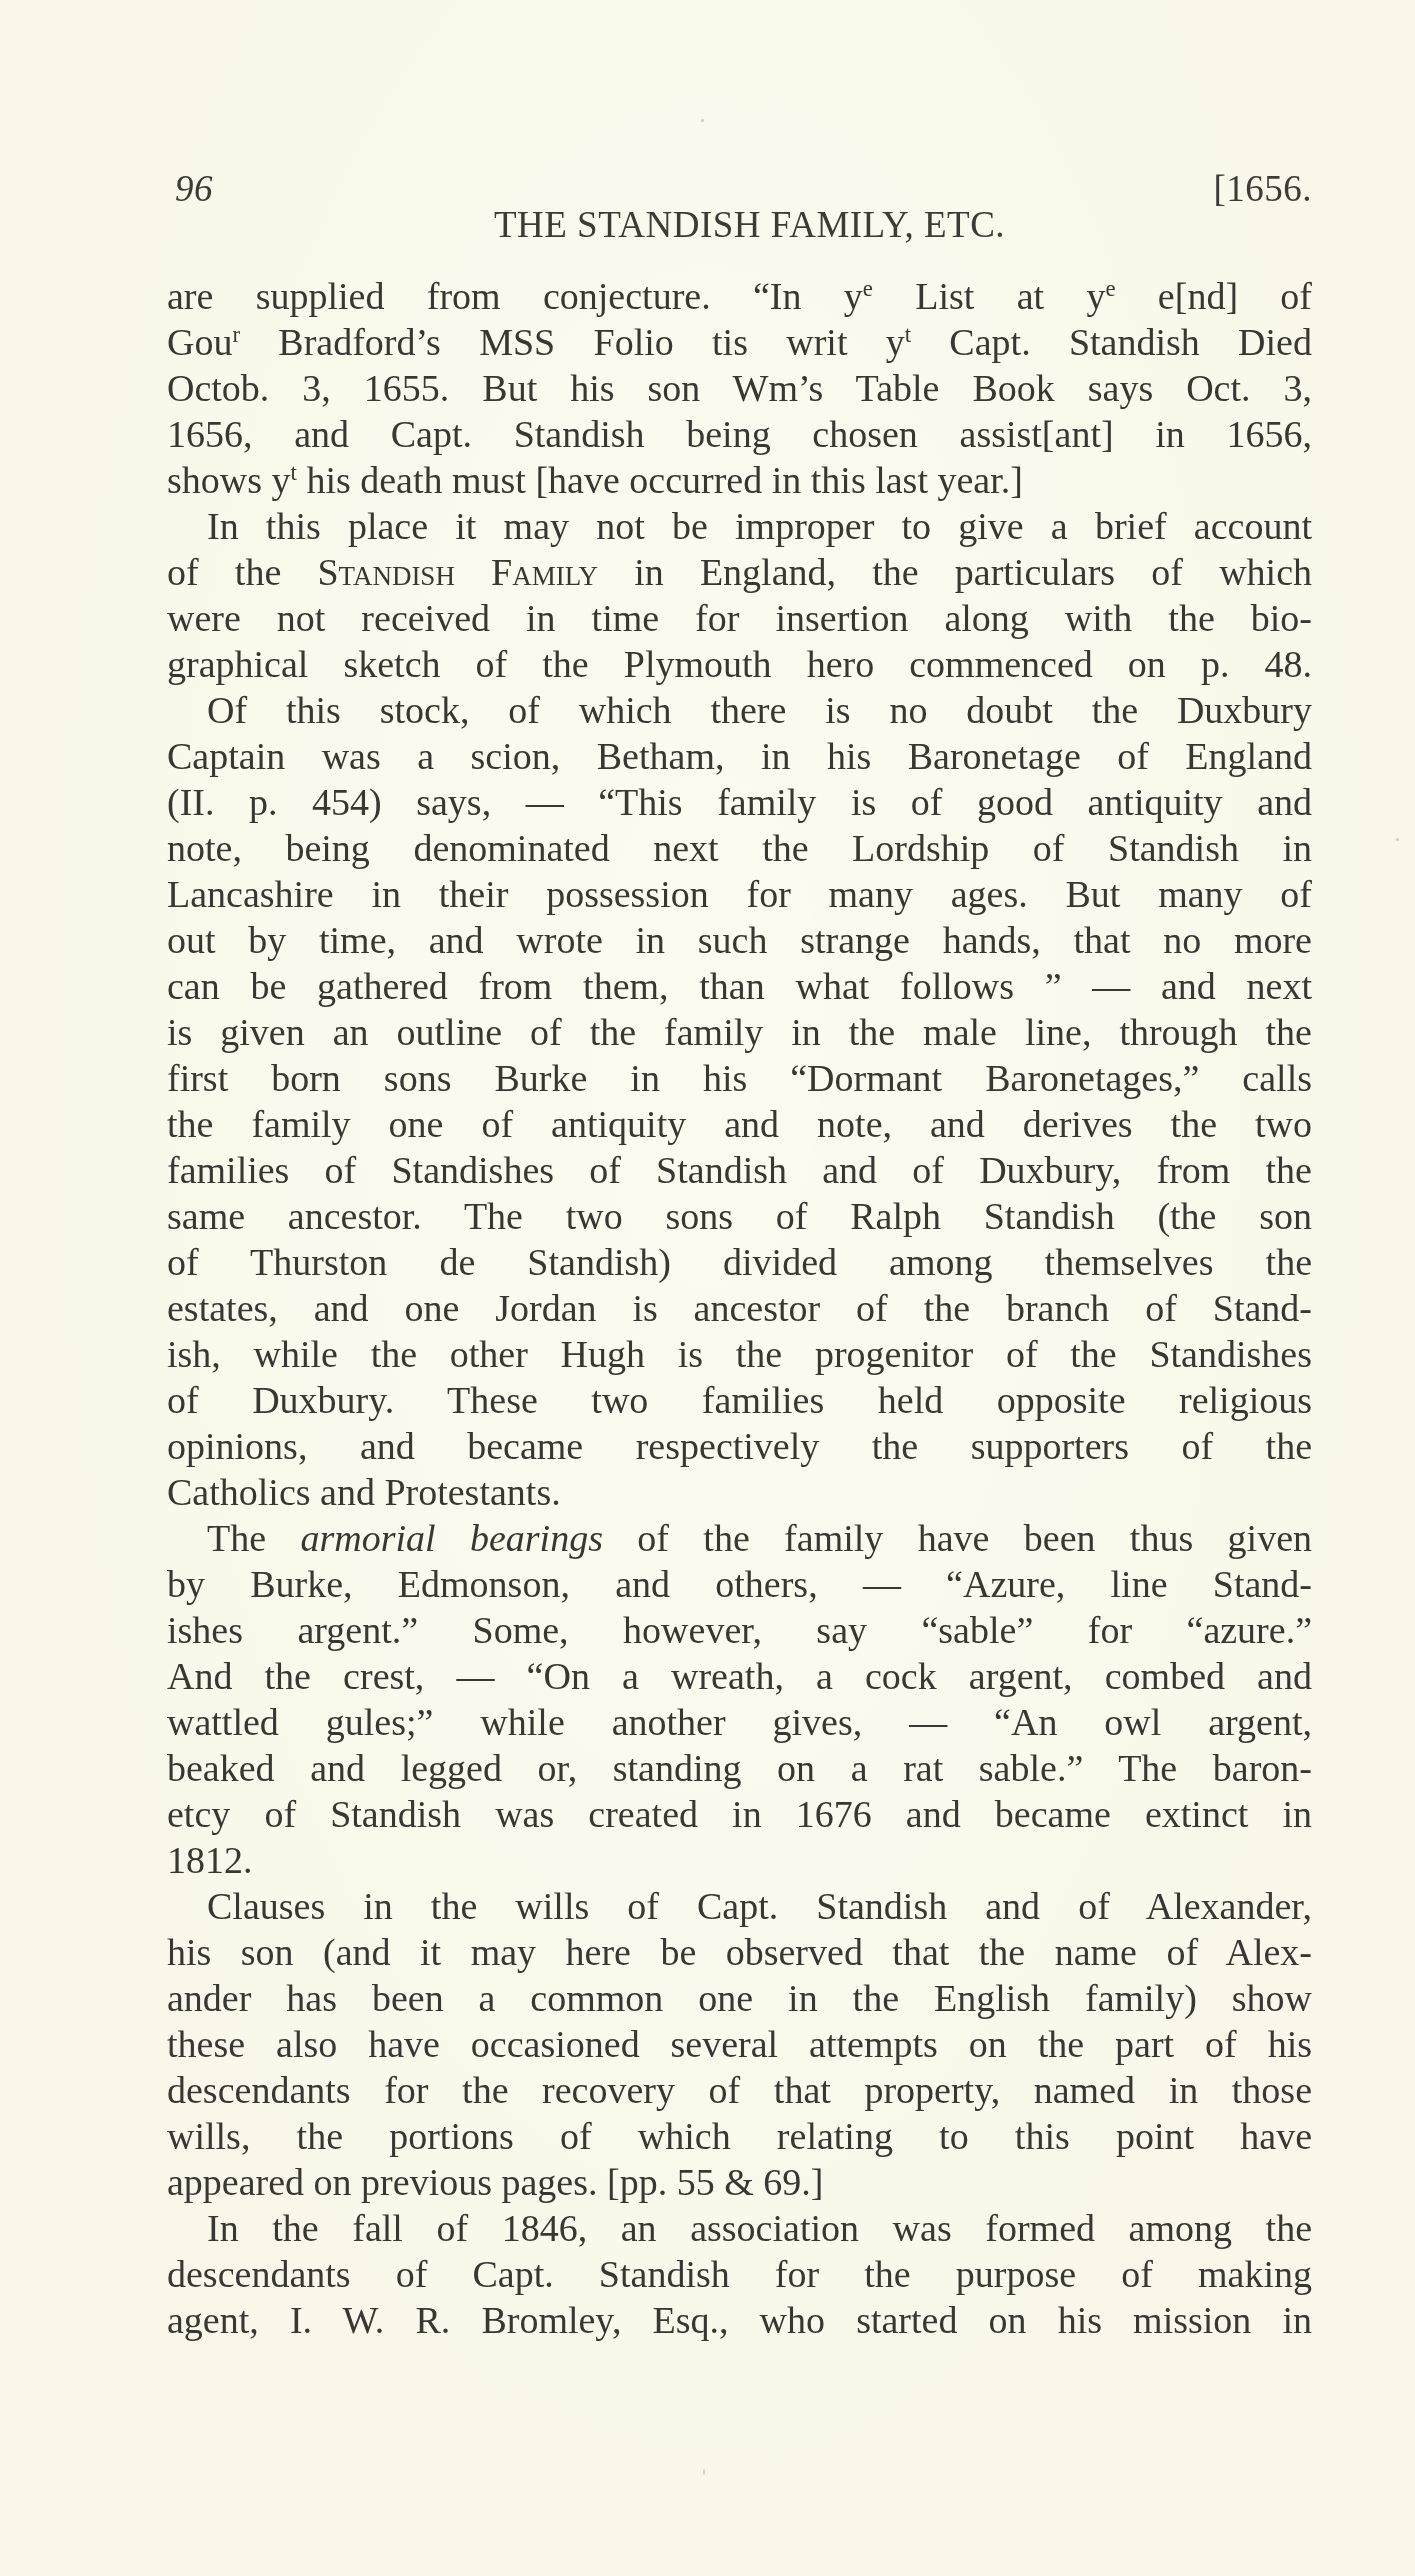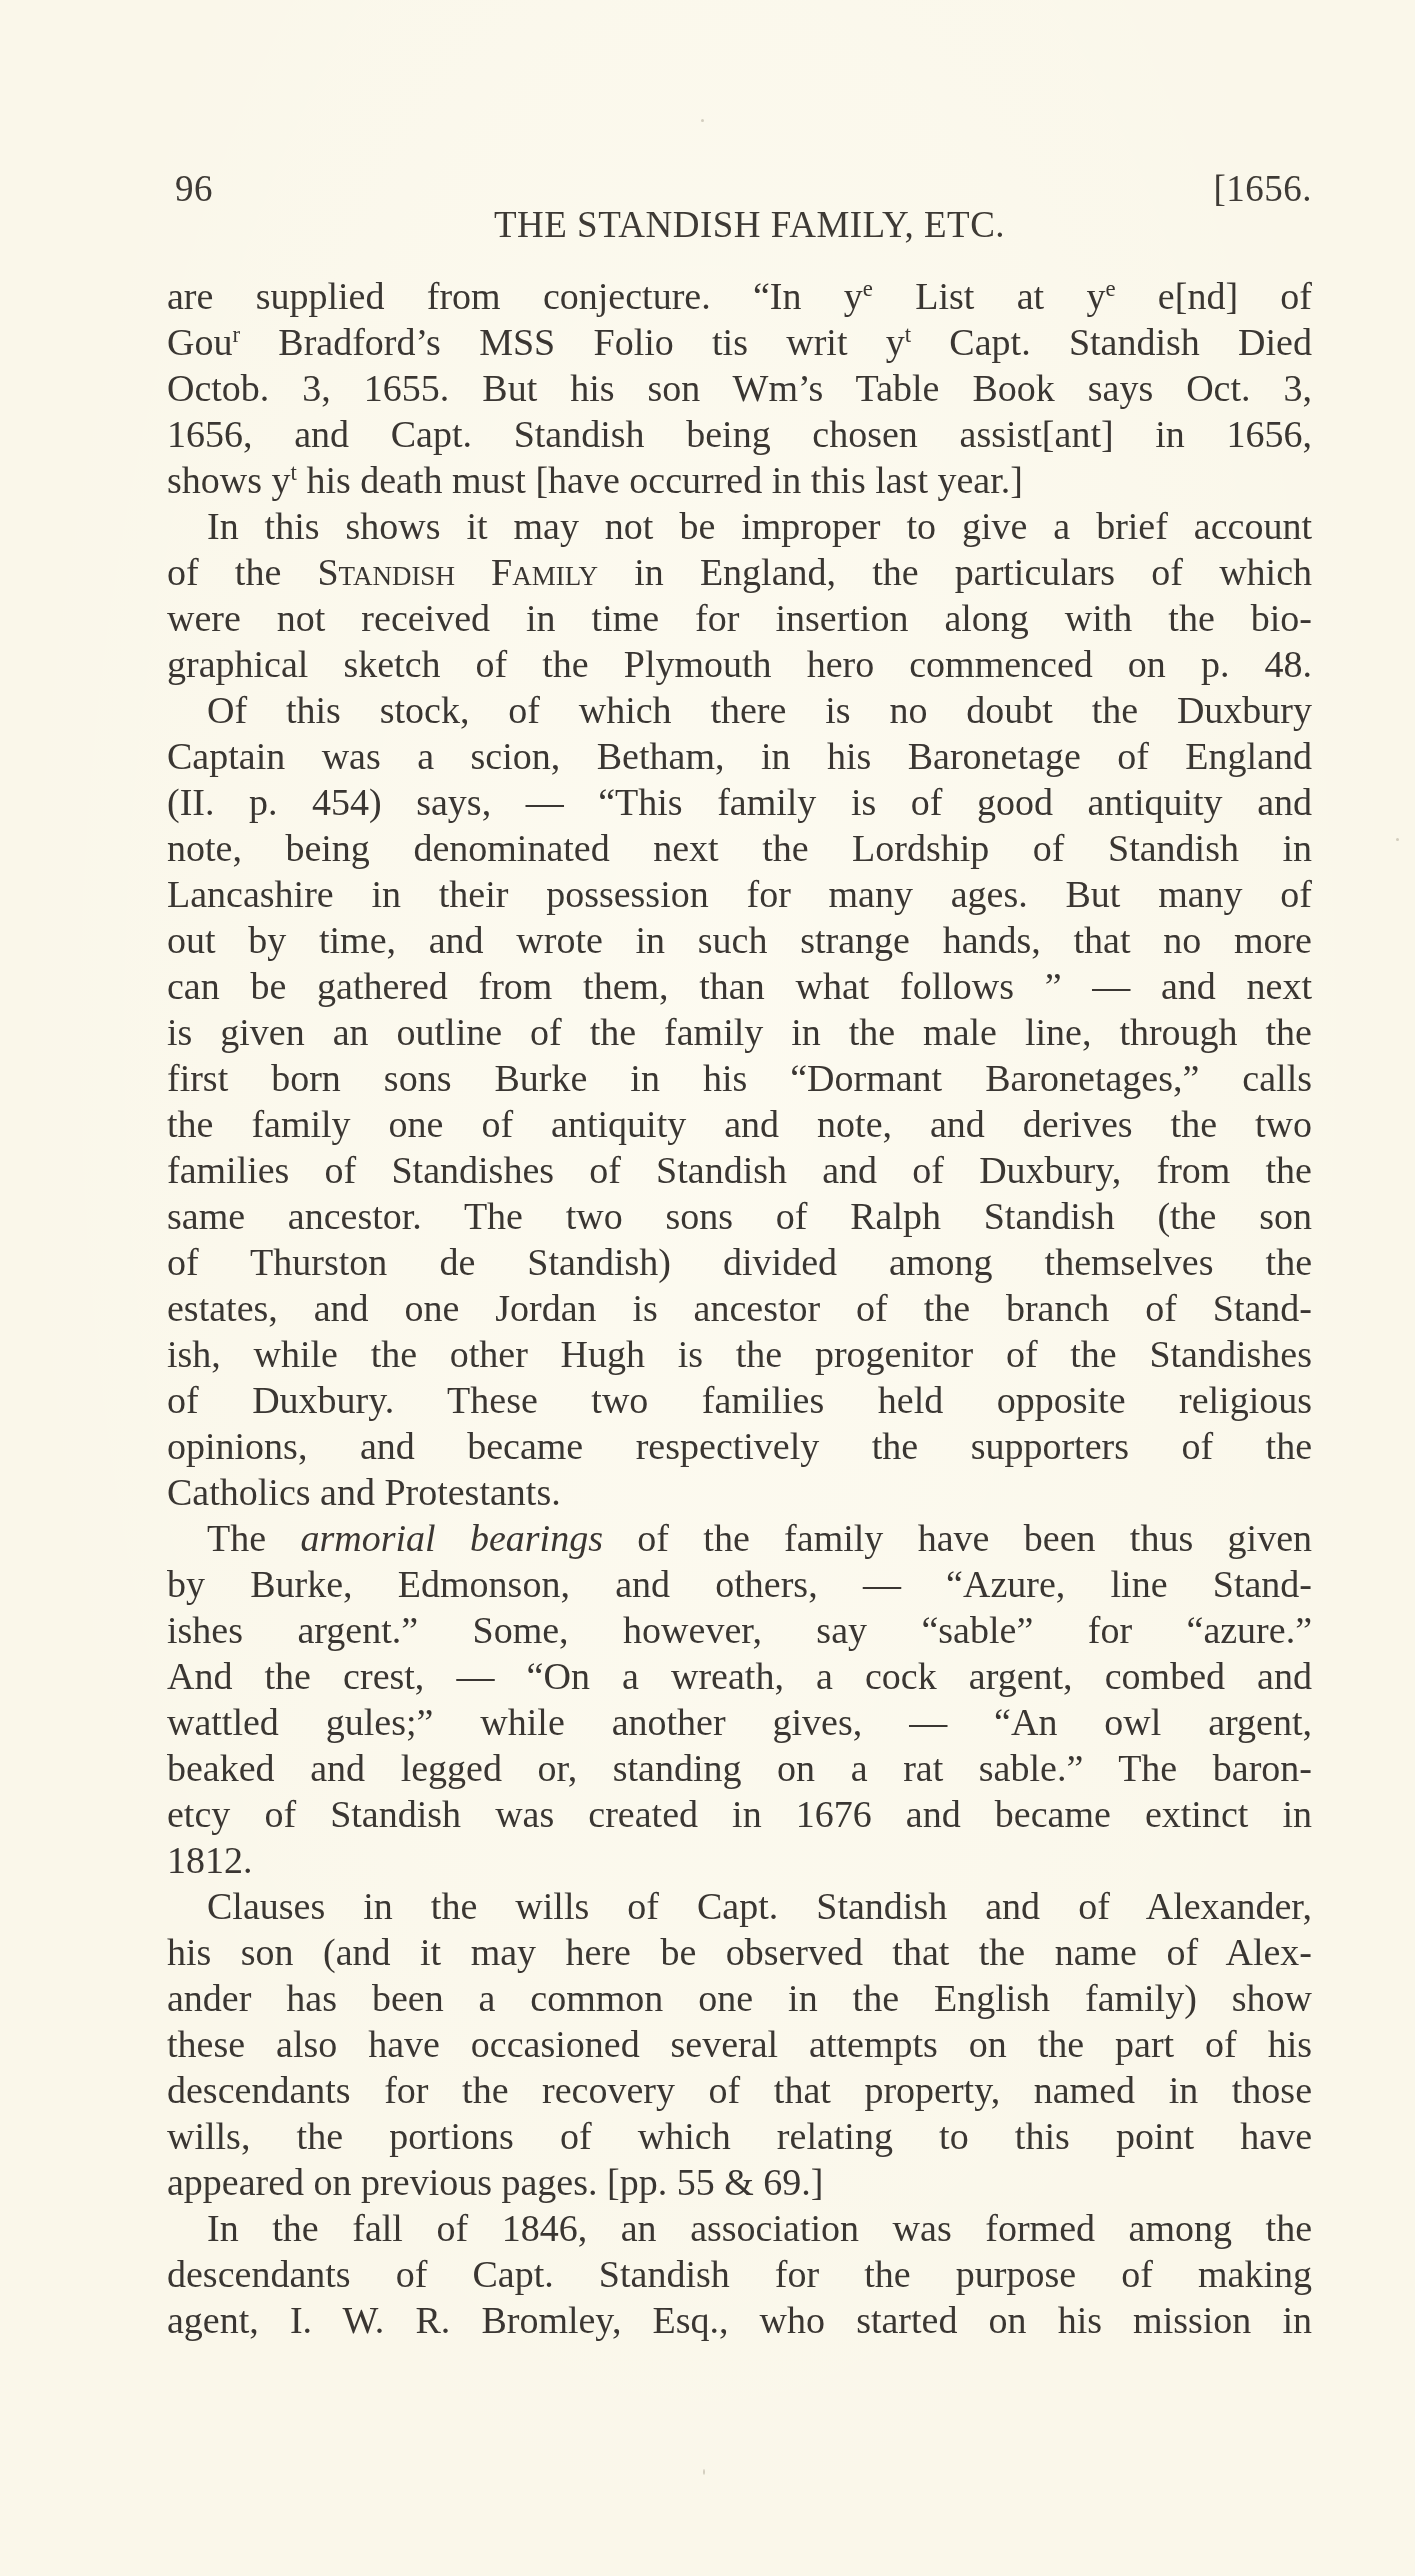--- a/index.html
+++ b/index.html
@@ -30,20 +30,21 @@
     width: 1145px;
     height: 50px;
     font-size: 37px;
     letter-spacing: 0.5px;
     color: #3e3a35;
   }
   .running-head .pg {
     position: absolute;
     left: 8px;
     top: 0;
+    font-style: italic;
   }
   .running-head .title {
     position: absolute;
     left: 0;
     right: 0;
     top: 0;
     text-align: center;
     padding-left: 20px;
     margin-top: 36px;
   }
@@ -103,21 +104,21 @@
     <span class="title">THE STANDISH FAMILY, ETC.</span>
     <span class="year">[1656.</span>
   </div>
 
   <div class="body-text" id="body-text">
       <div class="line"><span>are supplied from conjecture.  “In y</span><sup>e</sup><span> List at y</span><sup>e</sup><span> e[nd] of</span></div>
       <div class="line"><span>Gou</span><sup>r</sup><span> Bradford’s MSS Folio tis writ y</span><sup>t</sup><span> Capt. Standish Died</span></div>
       <div class="line"><span>Octob. 3, 1655.  But his son Wm’s Table Book says Oct. 3,</span></div>
       <div class="line"><span>1656, and Capt. Standish being chosen assist[ant] in 1656,</span></div>
       <div class="line last"><span>shows y</span><sup>t</sup><span> his death must [have occurred in this last year.]</span></div>
-      <div class="line indent"><span>In this shows it may not be improper to give a brief account</span></div>
+      <div class="line indent"><span>In this place it may not be improper to give a brief account</span></div>
       <div class="line"><span>of the </span><span class="sc">Standish Family</span><span> in England, the particulars of which</span></div>
       <div class="line"><span>were not received in time for insertion along with the bio-</span></div>
       <div class="line"><span>graphical sketch of the Plymouth hero commenced on p. 48.</span></div>
       <div class="line indent"><span>Of this stock, of which there is no doubt the Duxbury</span></div>
       <div class="line"><span>Captain was a scion, Betham, in his Baronetage of England</span></div>
       <div class="line"><span>(II. p. 454) says, — “This family is of good antiquity and</span></div>
       <div class="line"><span>note, being denominated next the Lordship of Standish in</span></div>
       <div class="line"><span>Lancashire in their possession for many ages.  But many of</span></div>
       <div class="line"><span>out by time, and wrote in such strange hands, that no more</span></div>
       <div class="line"><span>can be gathered from them, than what follows ” — and next</span></div>

